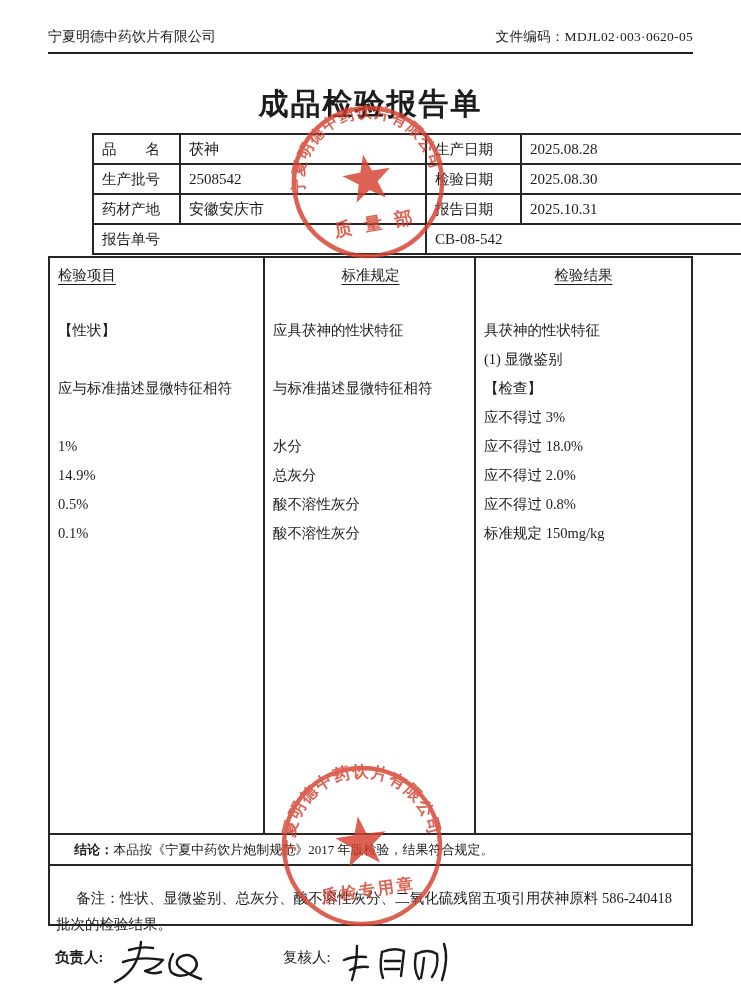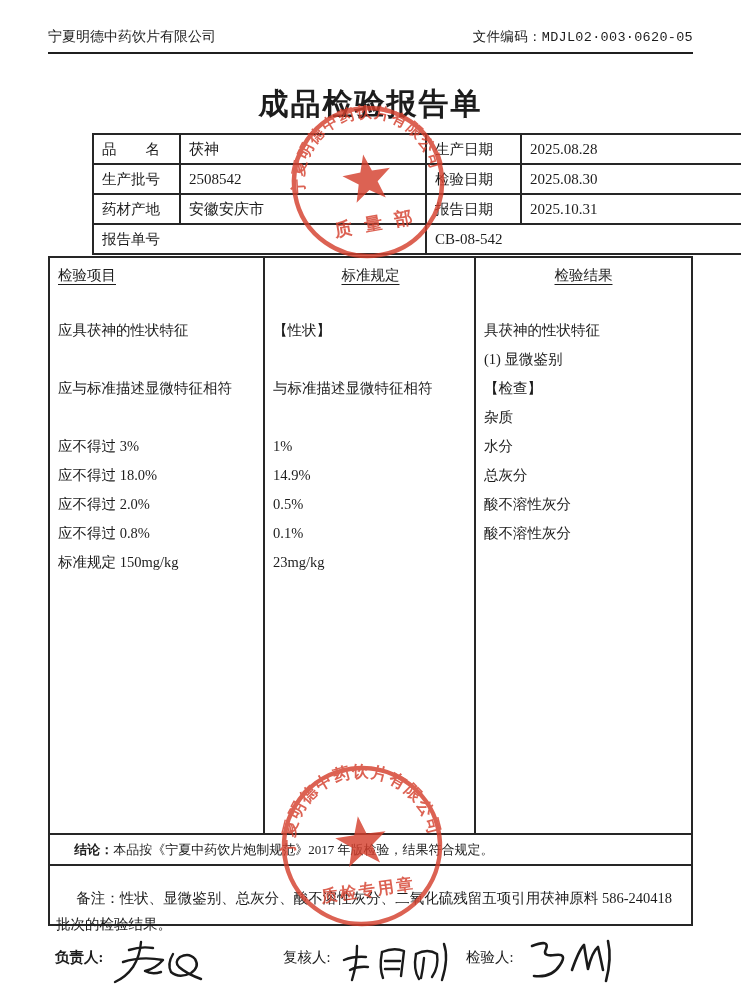--- a/index.html
+++ b/index.html
@@ -11,21 +11,21 @@
   }
   .page{position:relative;width:741px;height:1000px;}
 
   
   .doc-header{
     position:absolute;left:48px;top:28px;width:645px;height:24px;
     border-bottom:2.5px solid #1f1f1f;
     display:flex;justify-content:space-between;align-items:flex-start;
     font-size:14px;
   }
-  .doc-header .code{font-size:13.5px;letter-spacing:.3px;font-family:Liberation Mono, monospace;}
+  .doc-header .code{font-size:13.5px;letter-spacing:.3px;}
 
   
   .doc-title{
     position:absolute;left:48px;top:84px;width:645px;height:36px;
     text-align:center;font-size:30px;font-weight:bold;letter-spacing:2px;
   }
 
   
   table.info{
     position:absolute;left:48px;top:133px;width:645px;
@@ -126,54 +126,52 @@
   <div class="main-table">
     <div class="vline v1"></div>
     <div class="vline v2"></div>
     <div class="mt-grid">
       <div class="mt-cell mt-hdr hdr-row"><span>检验项目</span></div>
       <div class="mt-cell mt-hdr hdr-row center"><span>标准规定</span></div>
       <div class="mt-cell mt-hdr hdr-row center"><span>检验结果</span></div>
 
       <div class="spacer" style="grid-column:1/4"></div>
 
+      <div class="mt-cell">【性状】</div>
       <div class="mt-cell">应具茯神的性状特征</div>
-      <div class="mt-cell">【性状】</div>
       <div class="mt-cell">具茯神的性状特征</div>
 
       <div class="mt-cell"></div>
       <div class="mt-cell"></div>
 
       <div class="mt-cell">(1) 显微鉴别</div>
       <div class="mt-cell">应与标准描述显微特征相符</div>
       <div class="mt-cell">与标准描述显微特征相符</div>
 
       <div class="mt-cell">【检查】</div>
       <div class="mt-cell"></div>
       <div class="mt-cell"></div>
 
-      <div class="mt-cell">杂质</div>
       <div class="mt-cell">应不得过 3%</div>
       <div class="mt-cell">1%</div>
 
       <div class="mt-cell">水分</div>
       <div class="mt-cell">应不得过 18.0%</div>
       <div class="mt-cell">14.9%</div>
 
       <div class="mt-cell">总灰分</div>
       <div class="mt-cell">应不得过 2.0%</div>
       <div class="mt-cell">0.5%</div>
 
       <div class="mt-cell">酸不溶性灰分</div>
       <div class="mt-cell">应不得过 0.8%</div>
       <div class="mt-cell">0.1%</div>
 
       <div class="mt-cell">酸不溶性灰分</div>
       <div class="mt-cell">标准规定 150mg/kg</div>
-      <div class="mt-cell">23mg/kg</div>
     </div>
   </div>
 
   <div class="conclusion">
     <span class="bold-label">结论：</span><span>本品按《宁夏中药饮片炮制规范》2017 年版检验，结果符合规定。</span>
   </div>
 
   <div class="remarks">
     <span>备注：</span><span>性状、显微鉴别、总灰分、酸不溶性灰分、二氧化硫残留五项引用茯神原料 586-240418 批次的检验结果。</span>
   </div>
@@ -201,30 +199,20 @@
           <path d="M44 16 Q56 11 66 15 L63 40"></path>
           <path d="M47 25 L62 25"></path>
           <path d="M47 33 L61 33"></path>
           <path d="M78 18 Q75 34 81 43"></path>
           <path d="M78 18 Q90 12 99 18 Q101 31 94 41"></path>
           <path d="M86 22 Q85 33 83 42"></path>
           <path d="M106 8 Q111 22 104 44"></path>
         </g>
       </svg>
     </div>
-    <div class="sig-group g3">
-      <span class="sig-label">检验人:</span>
-      <svg style="left:58px;" width="120" height="56" viewBox="0 0 120 56">
-        <g fill="none" stroke="#1a1a1a" stroke-width="2.6" stroke-linecap="round" stroke-linejoin="round">
-          <path d="M8 10 Q26 3 22 13 Q18 21 31 19 Q44 17 36 29 Q28 42 10 40"></path>
-          <path d="M48 34 Q55 14 60 9 Q62 22 64 33 Q68 16 74 11 Q77 24 79 34"></path>
-          <path d="M84 5 Q88 22 82 45"></path>
-        </g>
-      </svg>
-    </div>
   </div>
 
   <svg class="stamp" style="left:288px;top:102px;" width="160" height="160" viewBox="0 0 160 160">
     <g transform="rotate(-10 80 80)">
       <circle cx="80" cy="80" r="74" fill="none" stroke="#d5402e" stroke-width="4.5"></circle>
       <defs>
         <path id="arc1" d="M 21.5,107 A 64.5,64.5 0 1 1 138.5,107" fill="none"></path>
       </defs>
       <text font-size="15.5" letter-spacing="1.5">
         <textPath href="#arc1" startOffset="50%" text-anchor="middle">宁夏明德中药饮片有限公司</textPath>

